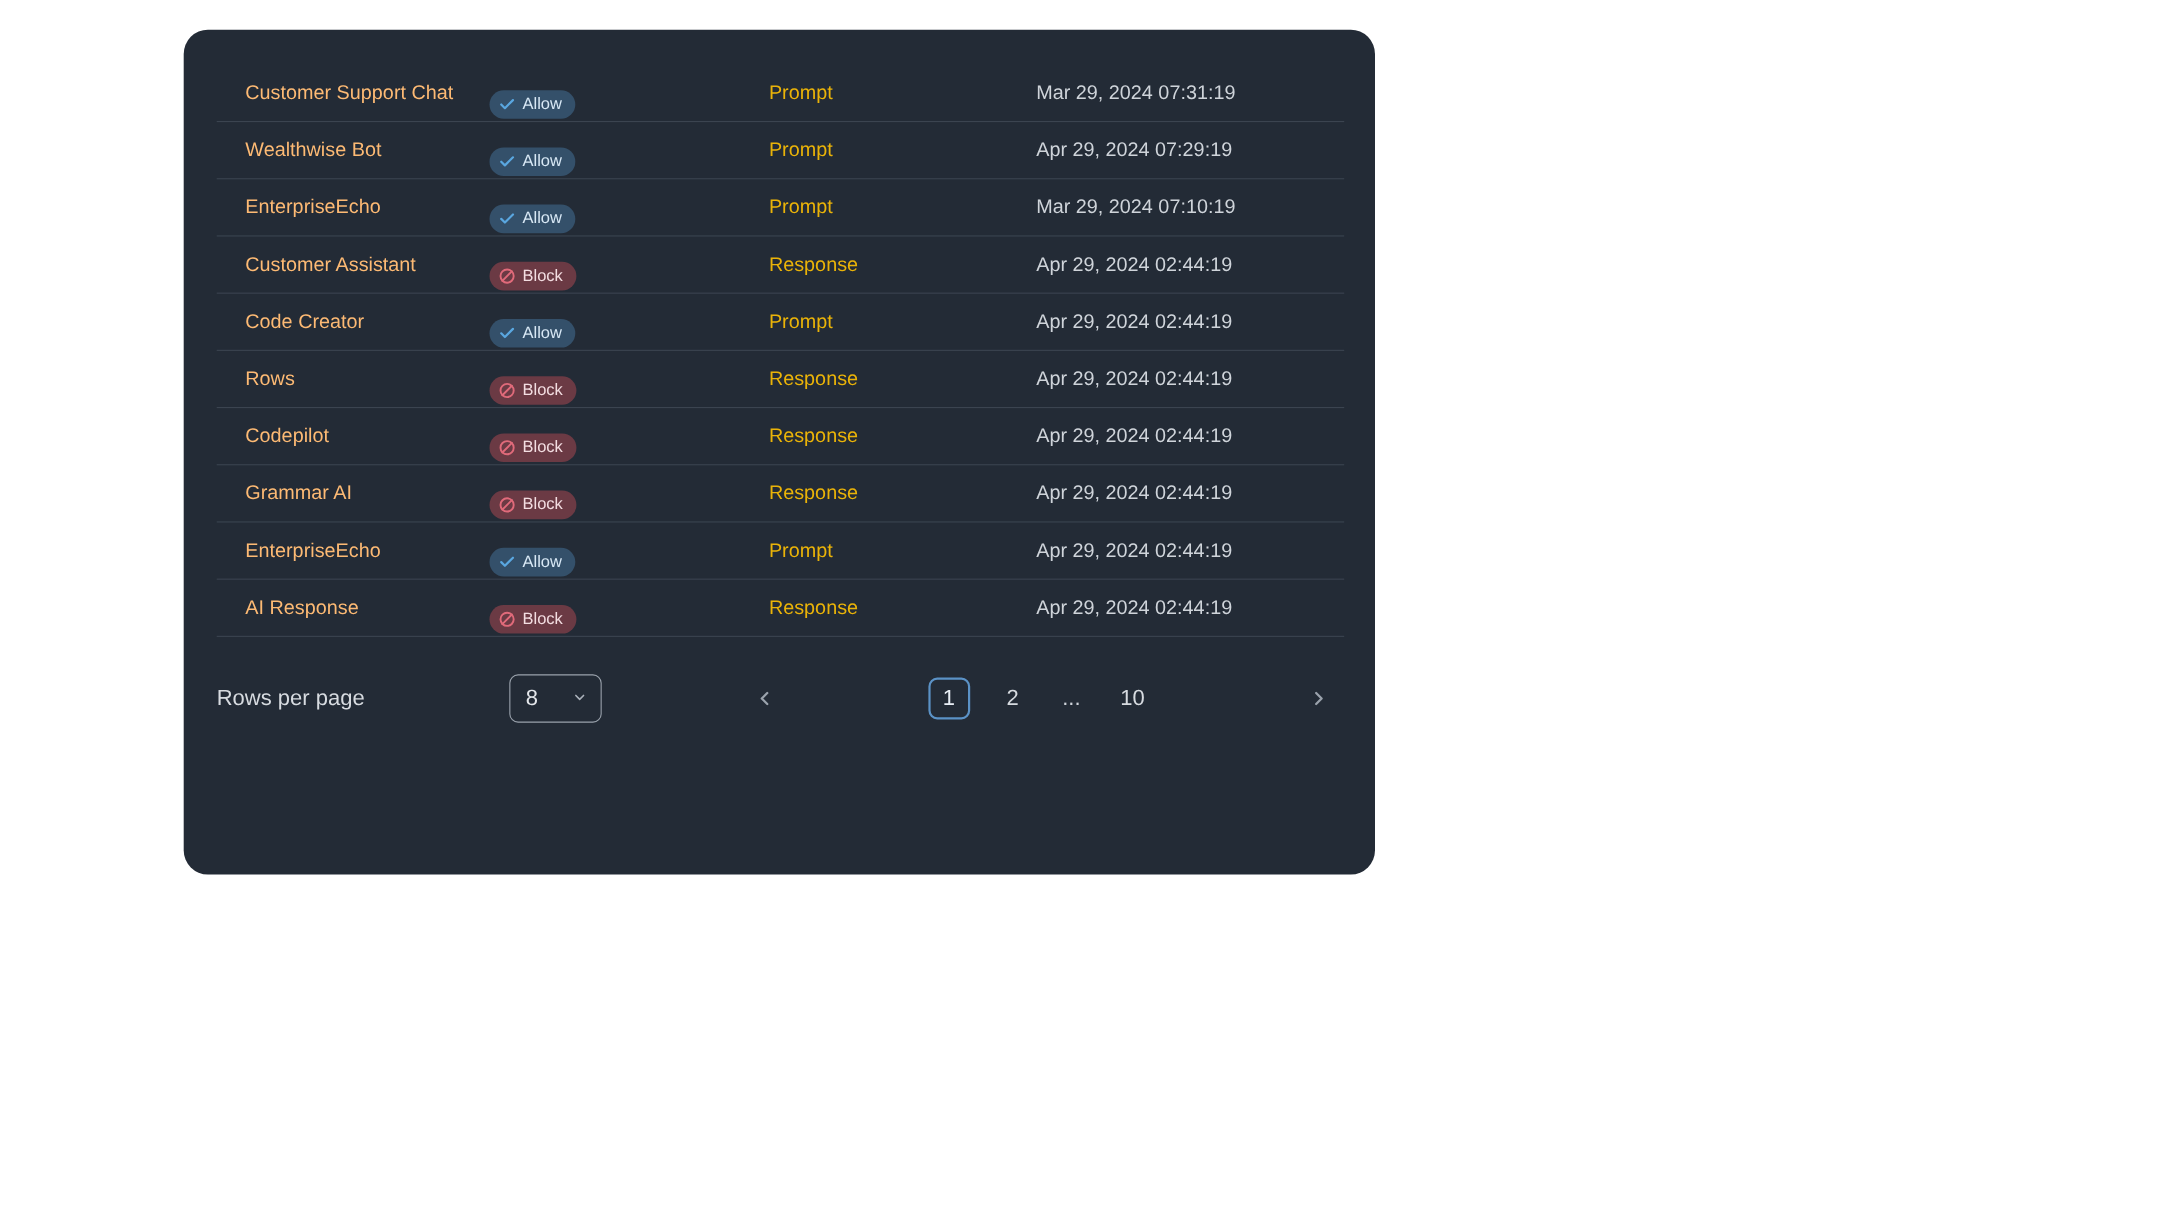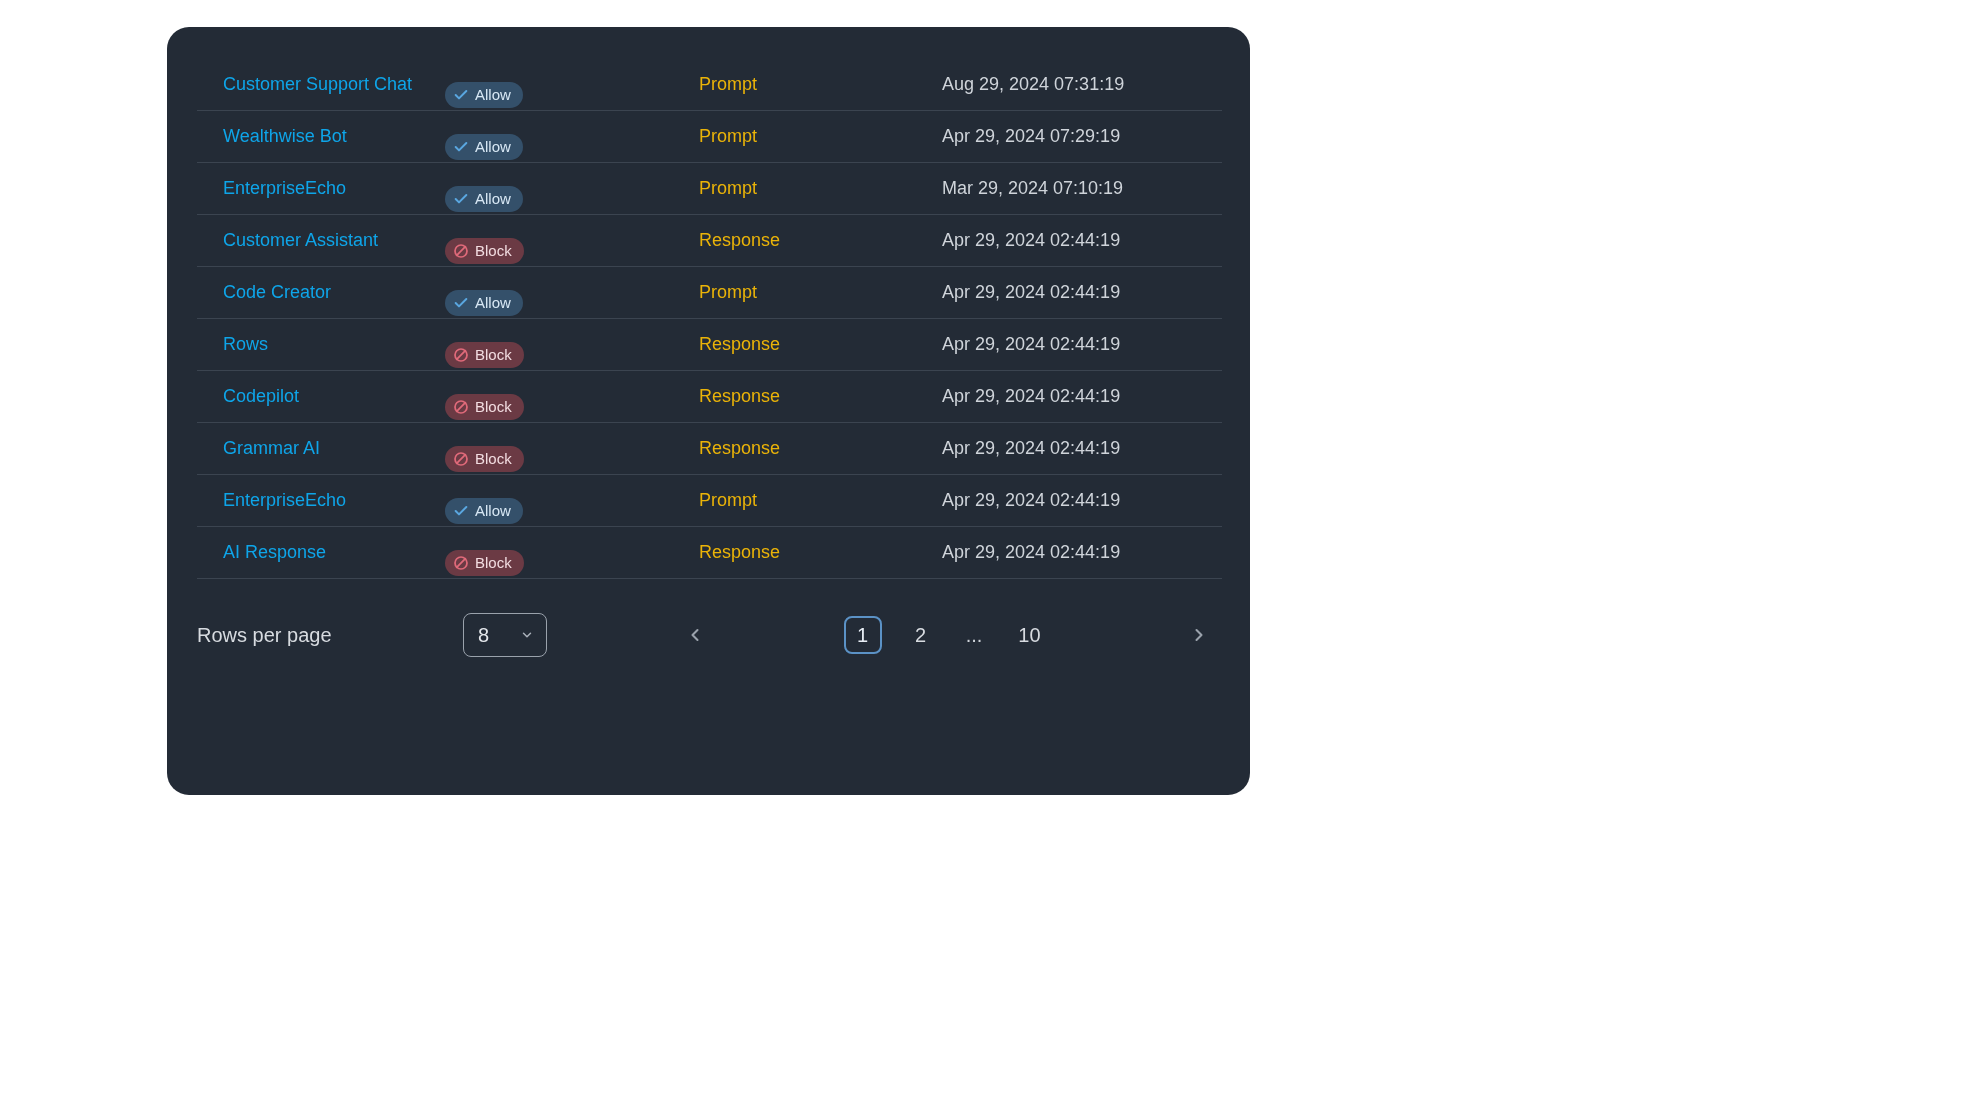--- a/index.html
+++ b/index.html
@@ -43,21 +43,21 @@
     font-size:22px;
     font-weight:600;
     color:#dfe3e8;
     border-bottom:2px solid #3b4450;
   }
   .row {
     height:52px;
     font-size:18px;
     color:#cfd4da;
   }
-  .appcell { font-size:18px; color:#0ea5e9; }
+  .appcell { font-size:18px; color:#fdba74; }
   .msgcell { color:#eab308; }
   .dtcell  { color:#cfd4da; }
 
   .badge {
     display:inline-flex;
     align-items:center;
     gap:6px;
     height:26px;
     padding:0 12px 0 8px;
     border-radius:13px;
@@ -134,21 +134,21 @@
           <div class="appcell">Customer Support Chat</div>
           <div><span class="badge allow">
               <span>
                 <svg width="16" height="16" viewBox="0 0 24 24" fill="none" stroke="#5aa7e0" stroke-width="3" stroke-linecap="round" stroke-linejoin="round">
                   <polyline points="20 6 9 17 4 12"></polyline>
                 </svg>
               </span>
               <span>Allow</span>
             </span></div>
           <div class="msgcell">Prompt</div>
-          <div class="dtcell">Aug 29, 2024 07:31:19</div>
+          <div class="dtcell">Mar 29, 2024 07:31:19</div>
         </div>
         <div class="row">
           <div class="appcell">Wealthwise Bot</div>
           <div><span class="badge allow">
               <span>
                 <svg width="16" height="16" viewBox="0 0 24 24" fill="none" stroke="#5aa7e0" stroke-width="3" stroke-linecap="round" stroke-linejoin="round">
                   <polyline points="20 6 9 17 4 12"></polyline>
                 </svg>
               </span>
               <span>Allow</span>

